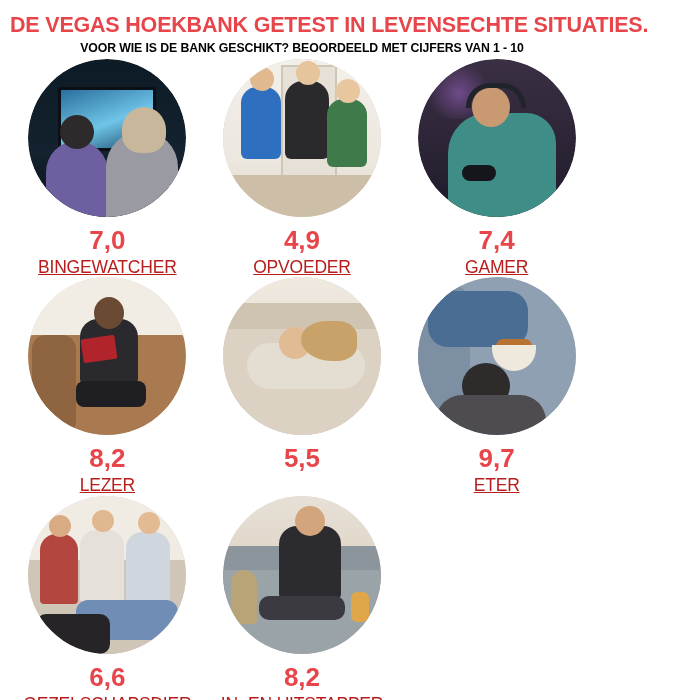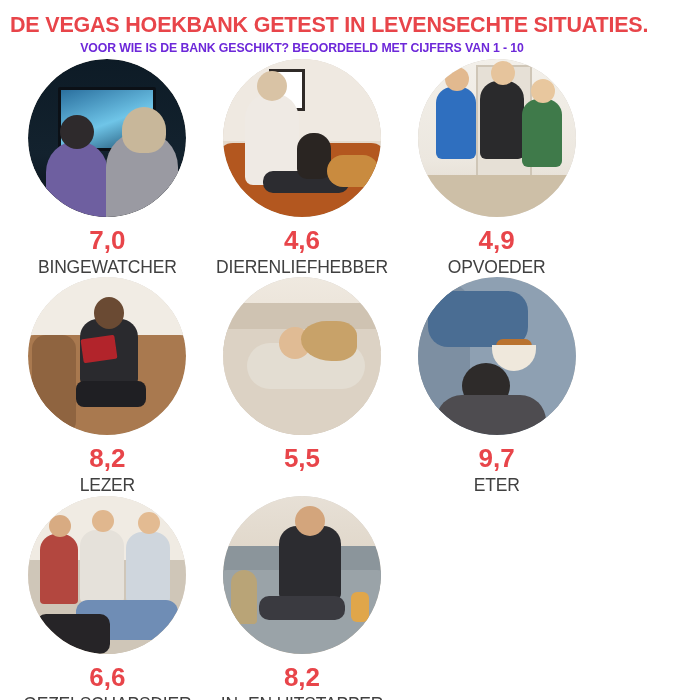--- a/index.html
+++ b/index.html
@@ -26,21 +26,21 @@
   .title {
     color: #e8454a;
     font-weight: bold;
     font-size: 21.5px;
     letter-spacing: -0.2px;
     line-height: 1.1;
     margin: 2px 0 4px 0;
     white-space: nowrap;
   }
   .subtitle {
-    color: #6d28d9;
+    color: #000000;
     font-weight: bold;
     font-size: 12.3px;
     letter-spacing: -0.1px;
     line-height: 1.1;
     margin-bottom: 0;
     white-space: nowrap;
   }
   .grid {
     display: grid;
     grid-template-columns: repeat(3, 1fr);
@@ -70,26 +70,27 @@
     overflow: hidden;
   }
   .score {
     color: #e8454a;
     font-weight: bold;
     font-size: 26px;
     line-height: 1;
     margin-top: 10px;
   }
   .label {
-    color: #404040;
+    color: #b91c1c;
     font-size: 17.5px;
     line-height: 1.1;
     margin-top: 5px;
     letter-spacing: -0.2px;
     white-space: nowrap;
+    text-decoration: underline;
   }
 
   
   .sc { position:absolute; inset:0; }
 
   
   .sc-bingewatcher { background: linear-gradient(#0d1b26 0%, #13222e 60%, #0a1118 100%); }
   .sc-bingewatcher .tv {
     position:absolute; left:30px; top:28px; width:92px; height:58px;
     background: linear-gradient(160deg,#2a6f9e,#6fc5e8 55%,#1b4b6b);
@@ -212,54 +213,52 @@
               <div class="tv"></div>
               <div class="h1"></div>
               <div class="h2"></div>
             </div>
           </div>
       </div>
       <div class="score">7,0</div>
       <div class="label">BINGEWATCHER</div>
     </div>
 
-    <div class="cell">
-      <div class="photo-wrap">
-        <div class="photo">
-            <div class="sc sc-dierenliefhebber">
-              <div class="wall"></div>
-              <div class="frame"></div>
-              <div class="couch"></div>
-              <div class="woman"></div>
-              <div class="legs"></div>
-              <div class="dog1"></div>
-              <div class="dog2"></div>
-            </div>
-          </div>
-      </div>
-      <div class="score">4,6</div>
-      <div class="label">DIERENLIEFHEBBER</div>
-    </div>
 
     <div class="cell">
       <div class="photo-wrap">
         <div class="photo">
             <div class="sc sc-opvoeder">
               <div class="door"></div>
               <div class="floor"></div>
               <div class="k1"></div>
               <div class="k2"></div>
               <div class="k3"></div>
             </div>
           </div>
       </div>
       <div class="score">4,9</div>
       <div class="label">OPVOEDER</div>
     </div>
 
+    <div class="cell">
+      <div class="photo-wrap">
+        <div class="photo">
+            <div class="sc sc-gamer">
+              <div class="glow"></div>
+              <div class="body"></div>
+              <div class="head"></div>
+              <div class="hs"></div>
+              <div class="ctrl"></div>
+            </div>
+          </div>
+      </div>
+      <div class="score">7,4</div>
+      <div class="label">GAMER</div>
+    </div>
 
     <div class="cell">
       <div class="photo-wrap">
         <div class="photo">
             <div class="sc sc-lezer">
               <div class="wall"></div>
               <div class="couch"></div>
               <div class="seatl"></div>
               <div class="body"></div>
               <div class="head"></div>

